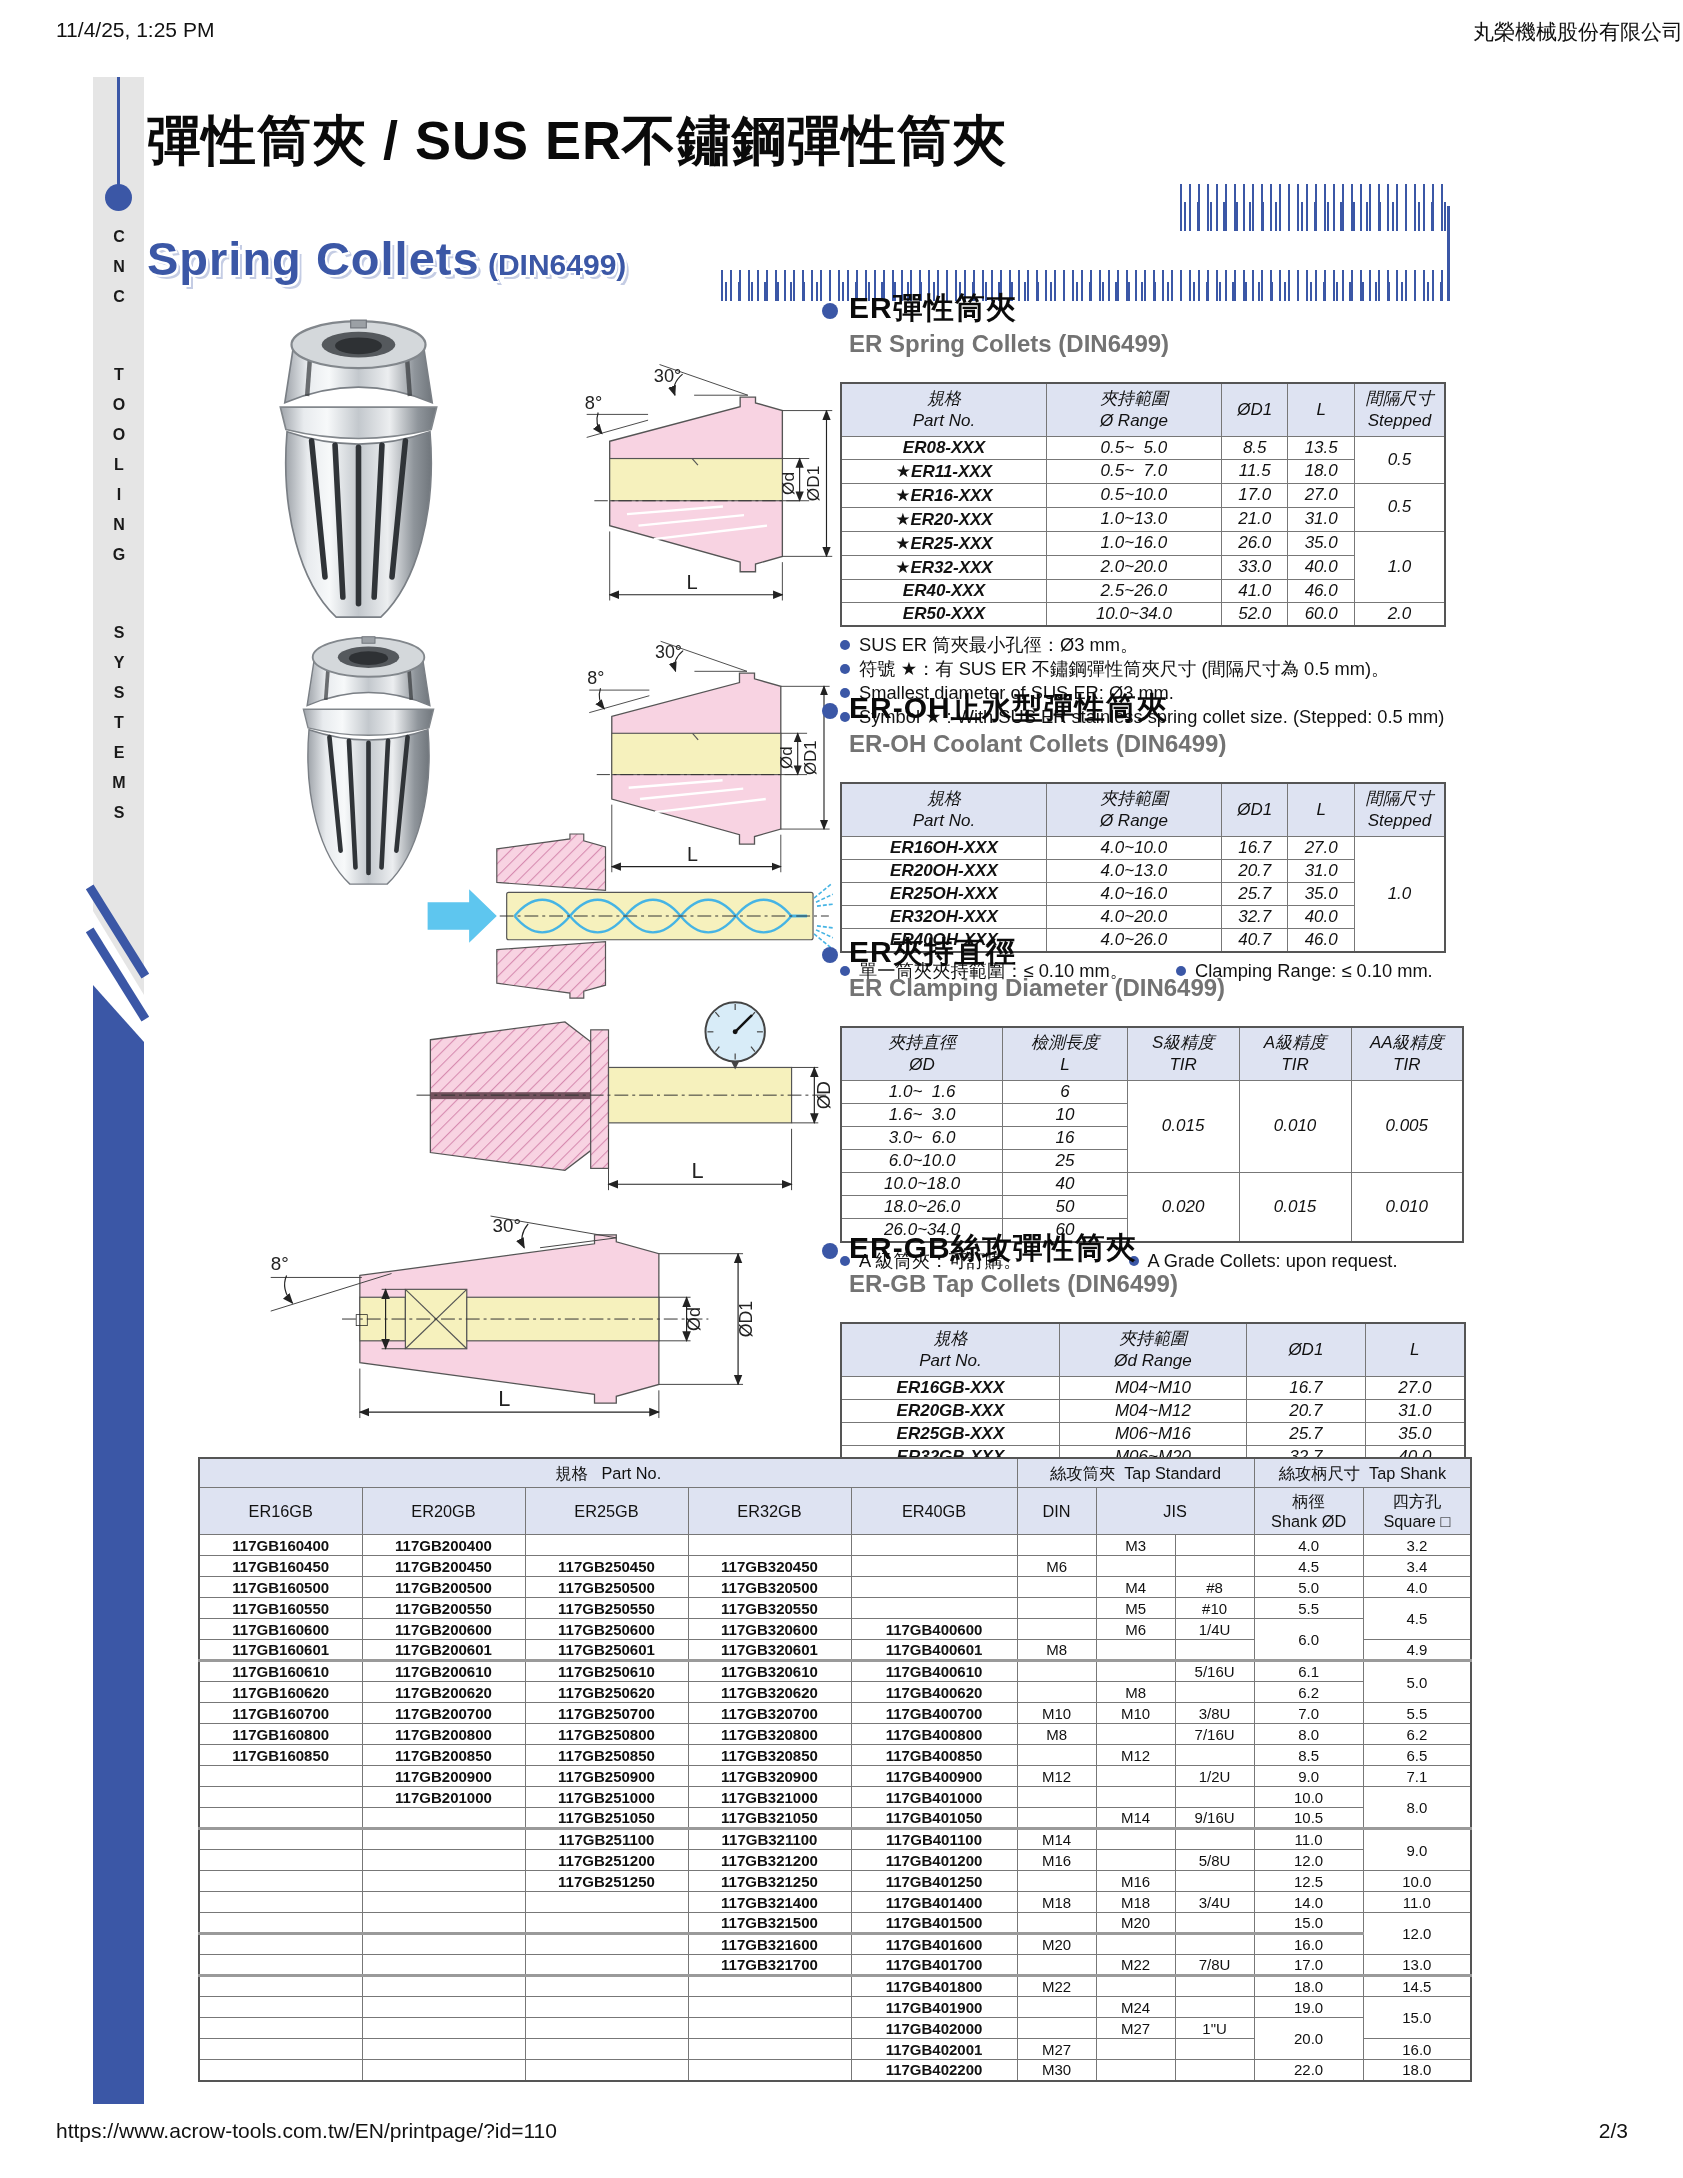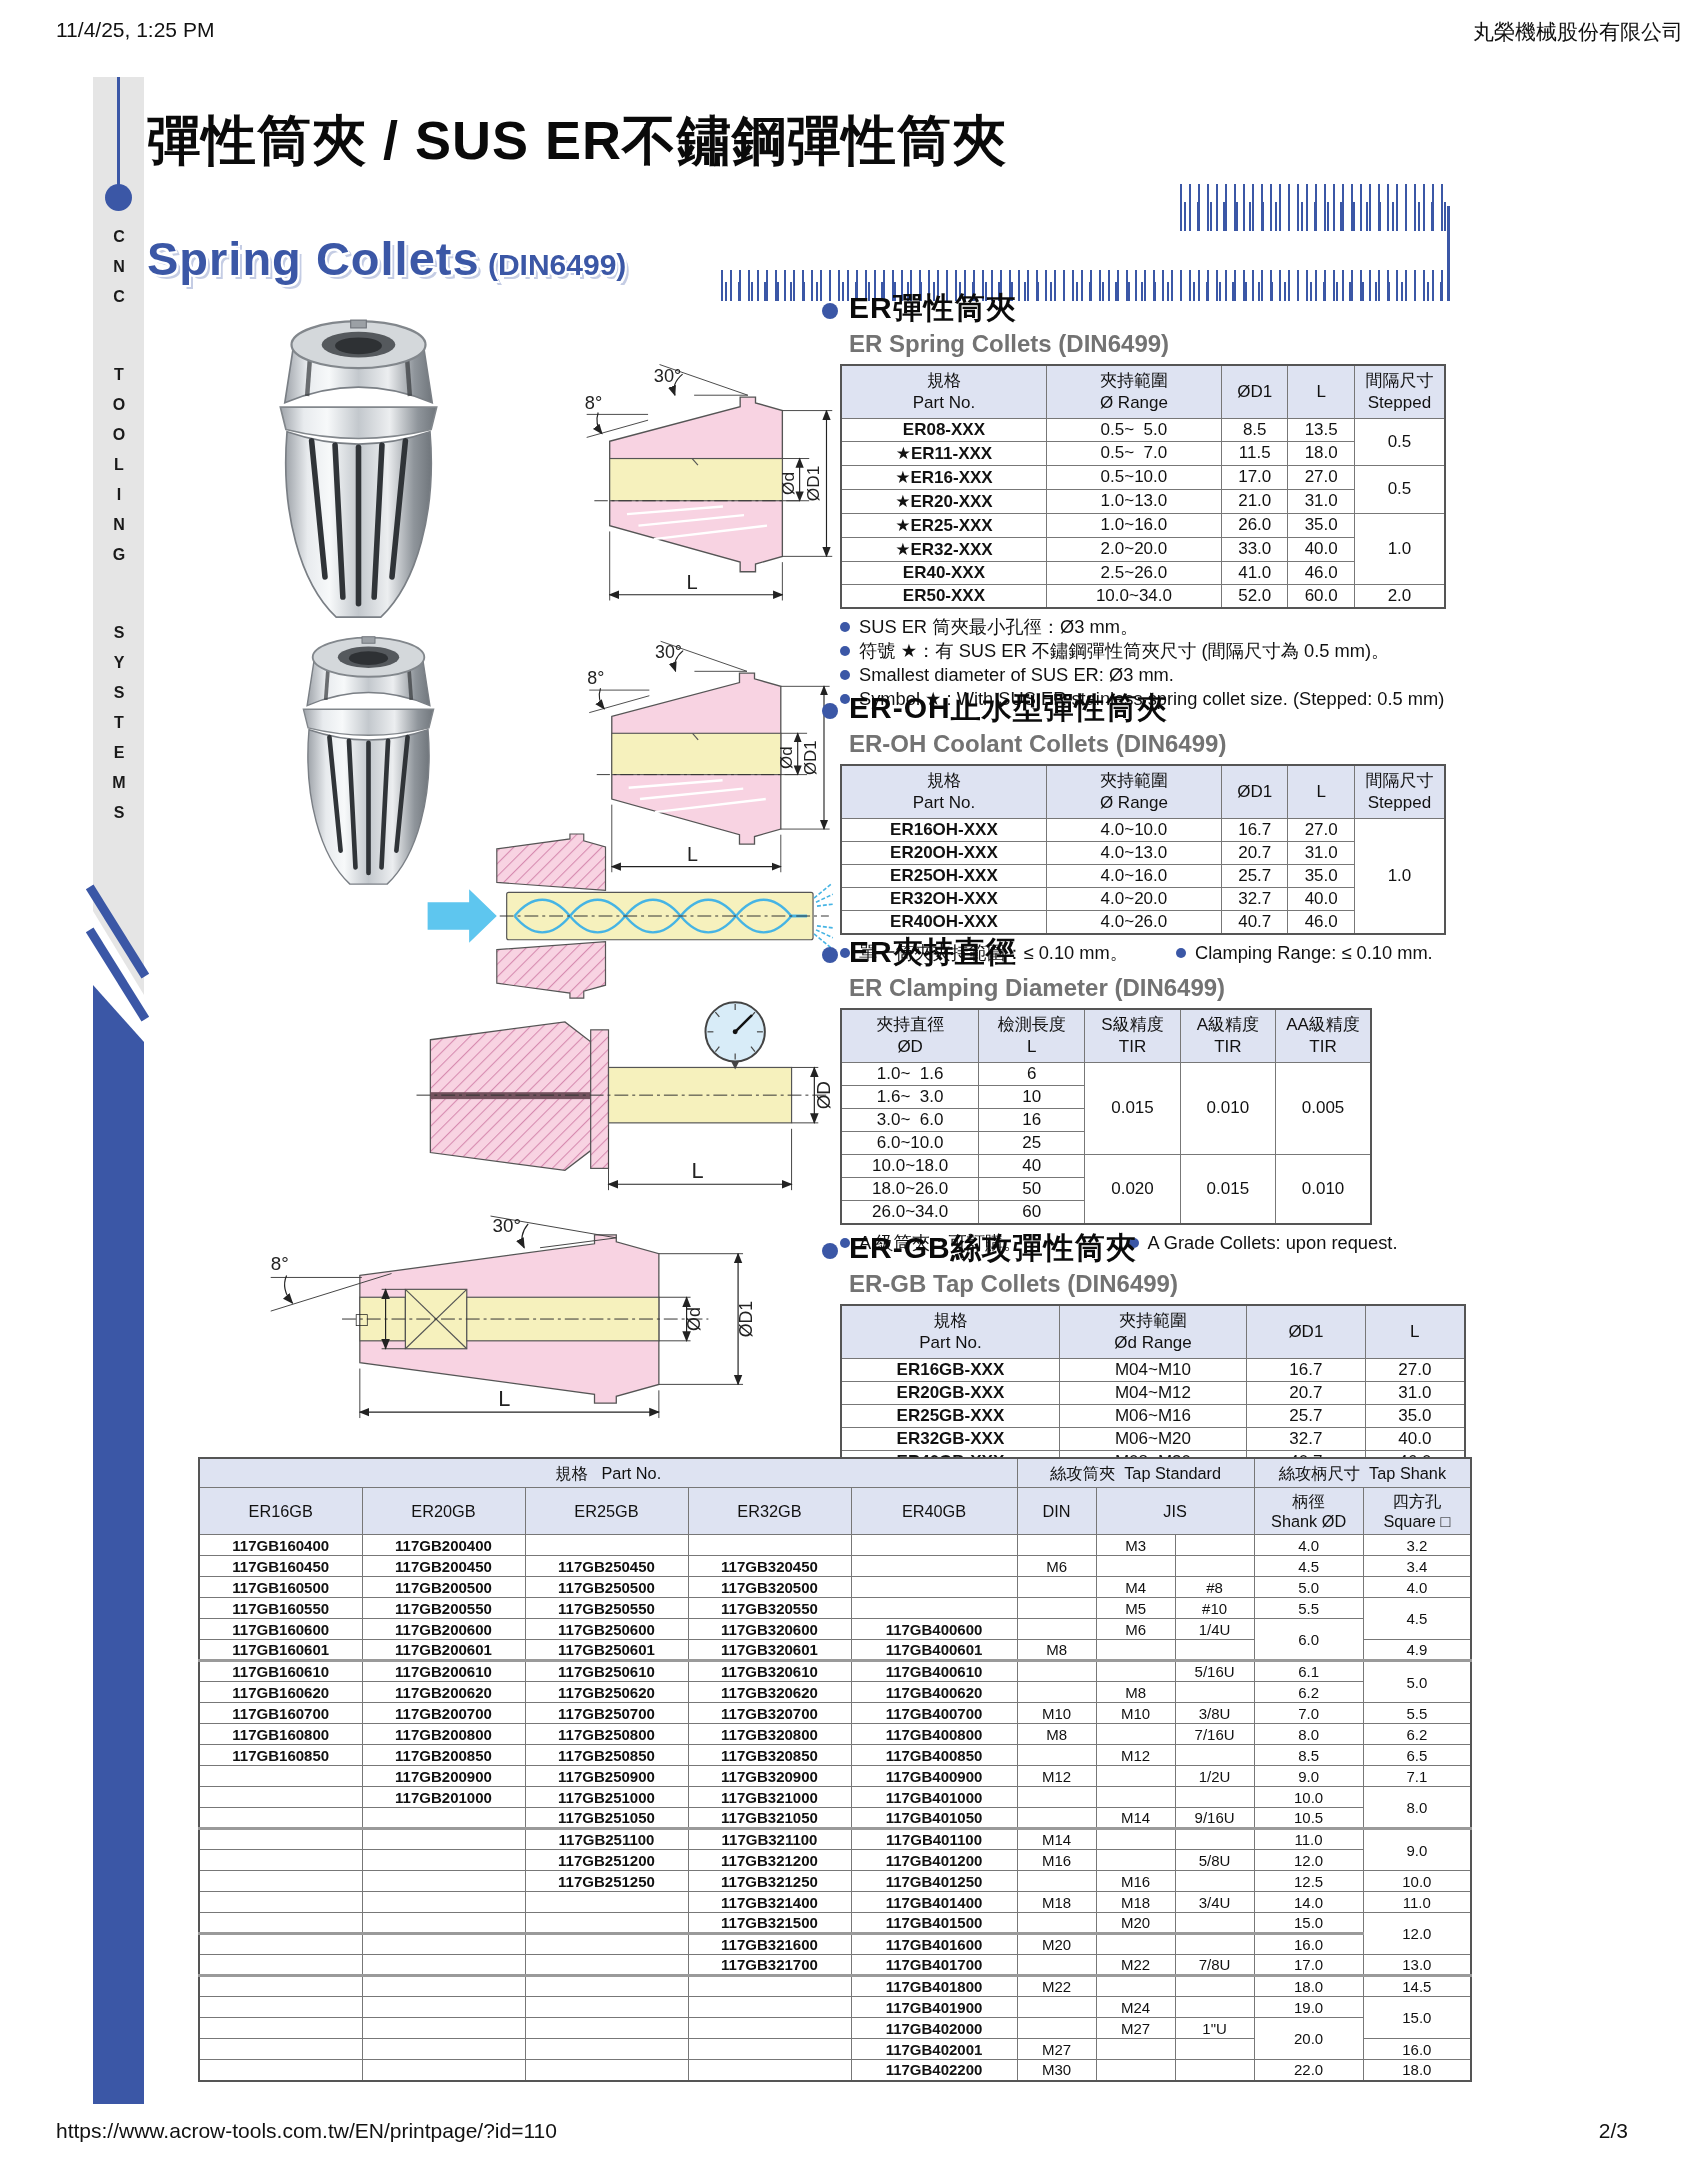--- a/index.html
+++ b/index.html
@@ -48,28 +48,28 @@
   .bc2{left:721px;top:270px;width:728px;height:31px;}
   .bc-conn{position:absolute;left:1447px;top:206px;width:3px;height:95px;background:var(--accent);}
 
   
   .sec{position:absolute;left:822px;width:653px;}
   .sec.s1{top:288px;} .sec.s2{top:688px;} .sec.s3{top:932px;} .sec.s4{top:1228px;}
   .sec-h{display:flex;align-items:center;gap:11px;}
   .sec-bullet{width:16px;height:16px;border-radius:50%;background:var(--accent);flex:0 0 auto;margin-top:4px;}
   .sec-zh{font-size:30px;font-weight:700;color:#0a0a0a;letter-spacing:1px;}
   .sec-en{margin-left:27px;font-size:24px;font-weight:700;color:#737373;margin-top:1px;}
-  .twrap{margin:6px 0 6px 18px;}
+  .twrap{margin:24px 0 6px 18px;font-style:italic;}
   .twrap table{border-collapse:collapse;border:2px solid #555;table-layout:fixed;}
   .twrap th{background:var(--thbg);border:1px solid var(--bd);font-weight:normal;font-size:17px;
     line-height:1.28;padding:4px 2px;color:#111;white-space:pre;}
   .twrap td{border:1px solid var(--bd);text-align:center;font-size:17px;padding:1px 2px;height:23px;
     color:#111;white-space:pre;}
   .t-small table{width:606px;}
-  .t-t3 table{width:532px;}
+  .t-t3 table{width:624px;}
   .t-t4 table{width:626px;}
   .t-small td:first-child,.t-t4 td:first-child{font-weight:bold;}
   .notes{margin:4px 0 0 18px;}
   .notes-row{display:flex;gap:48px;}
   .s3 .notes-row{gap:107px;}
   .note{display:flex;align-items:flex-start;gap:9px;font-size:18.3px;line-height:1.32;color:#111;}
   .nb{width:10px;height:10px;border-radius:50%;background:var(--accent);flex:0 0 auto;margin-top:7px;}
 
   
   .big-wrap{position:absolute;left:198px;top:1457px;width:1274px;}

